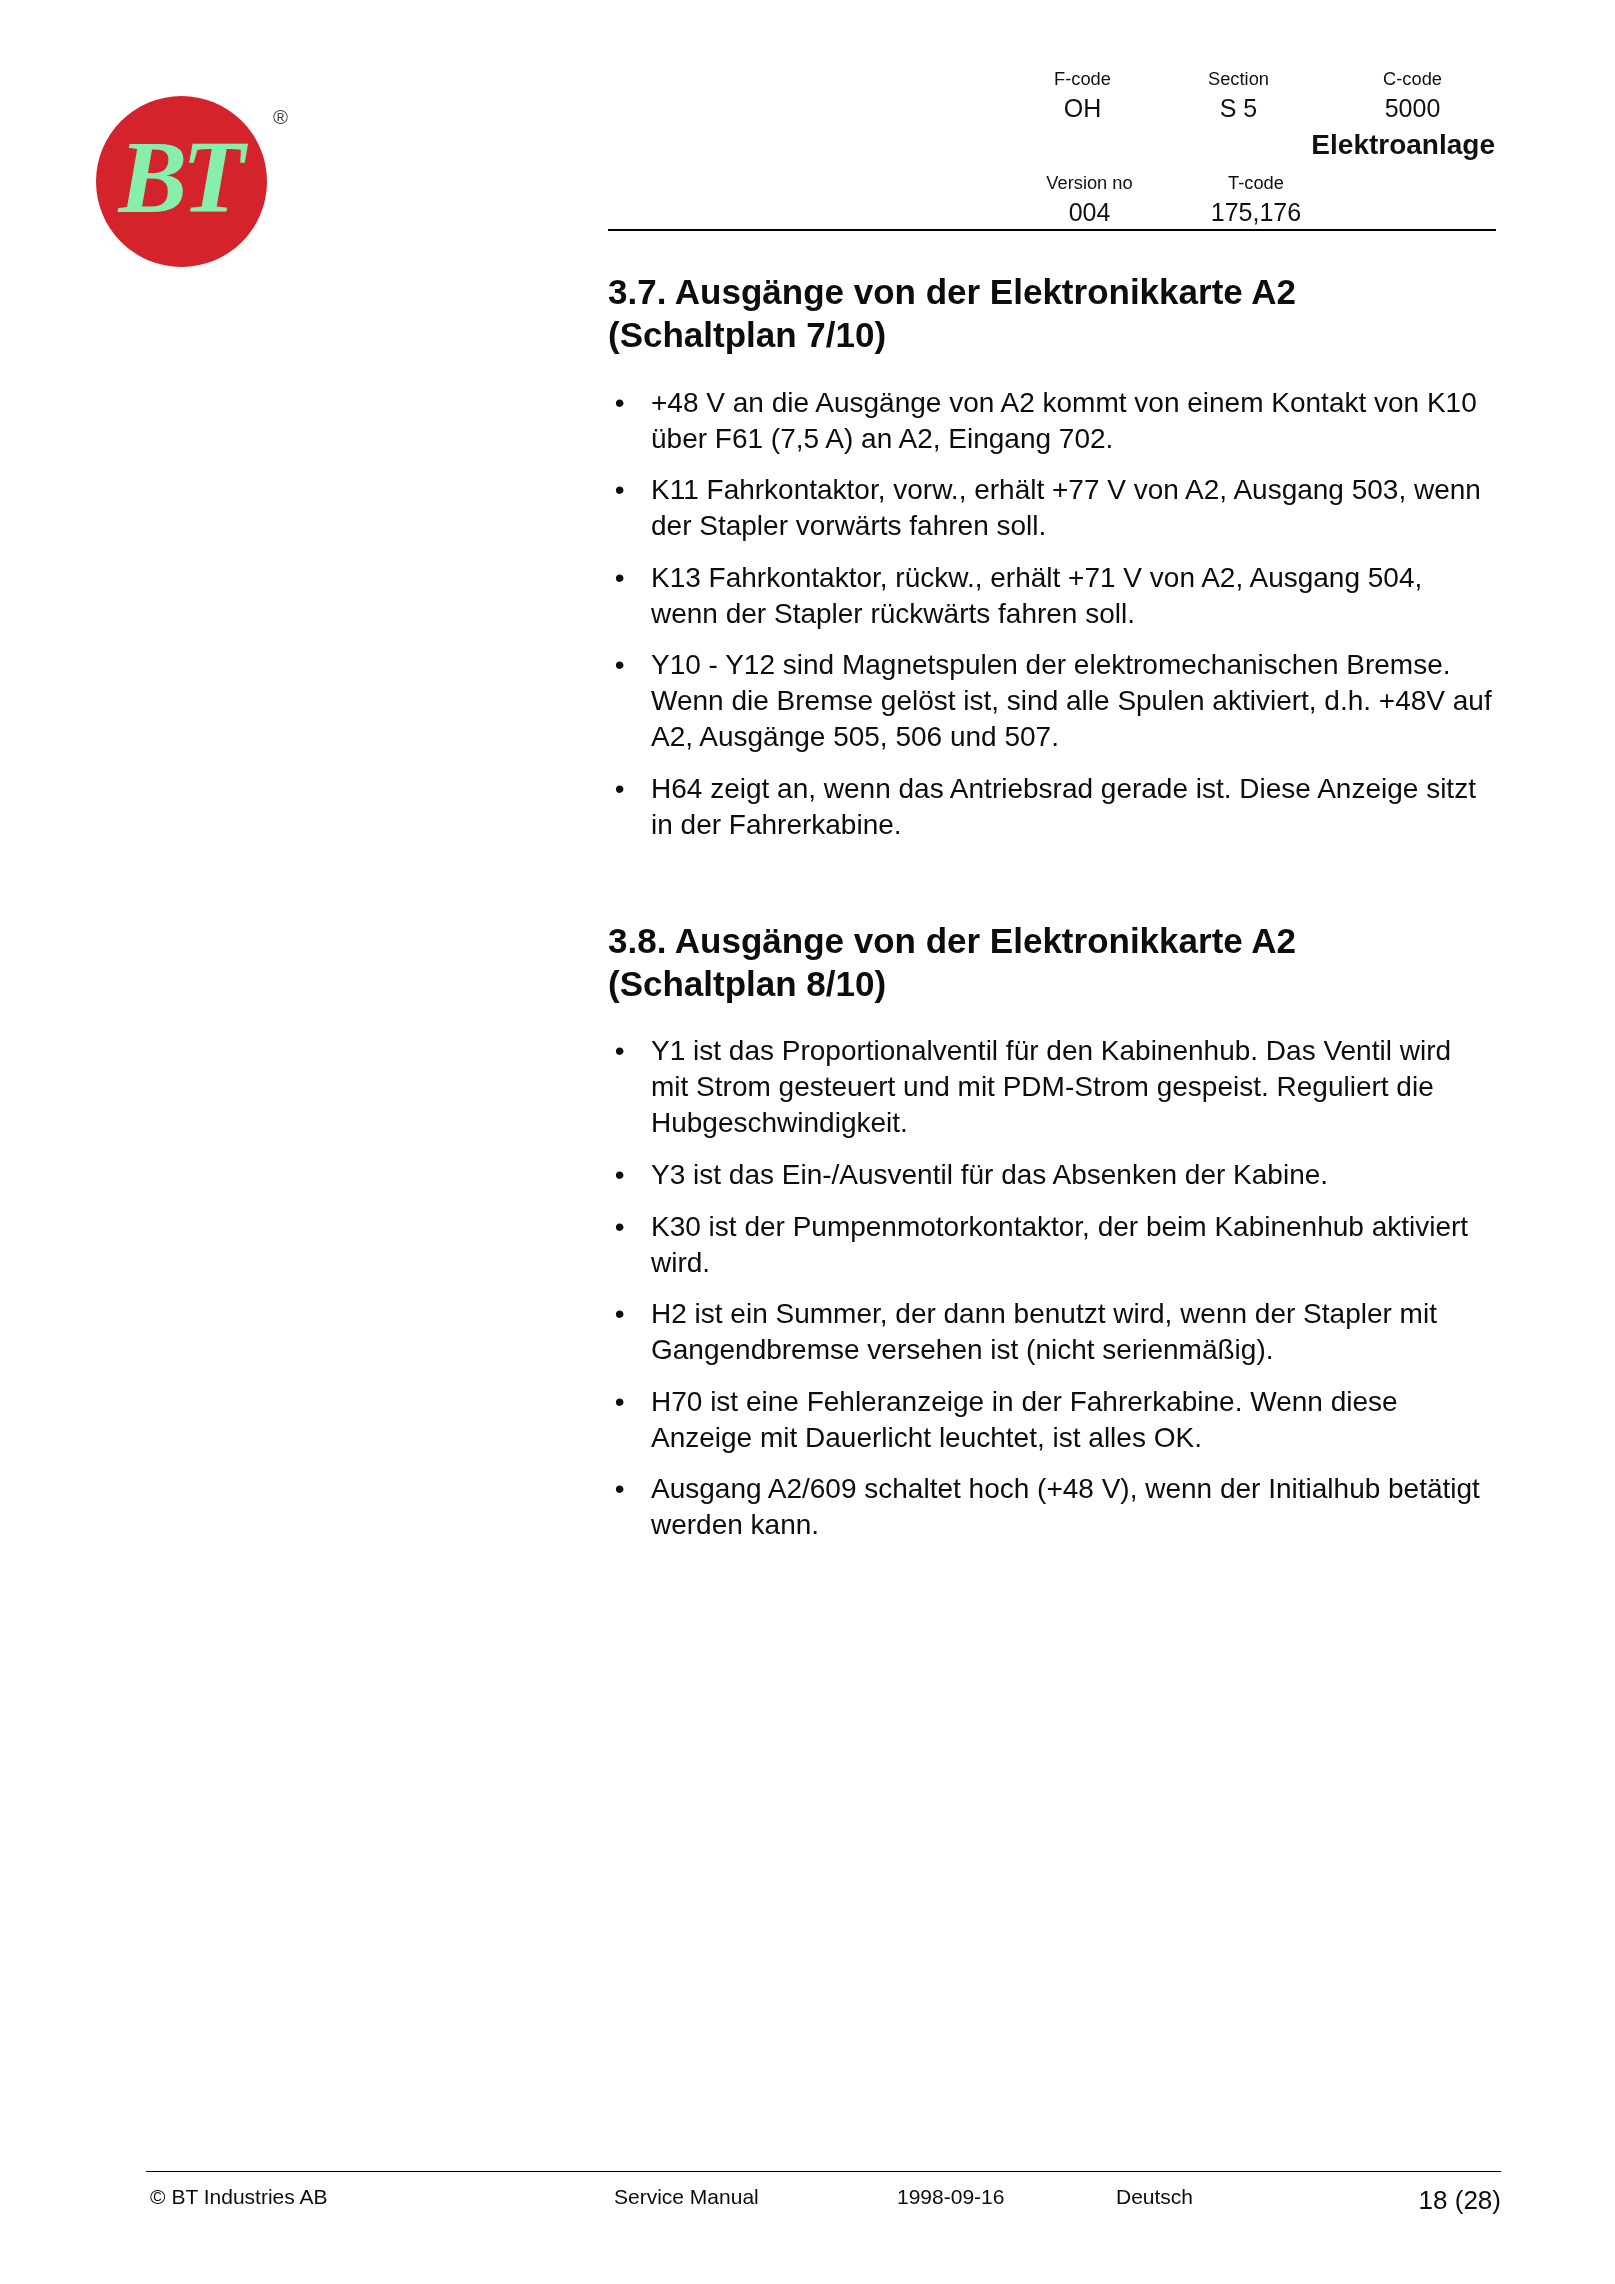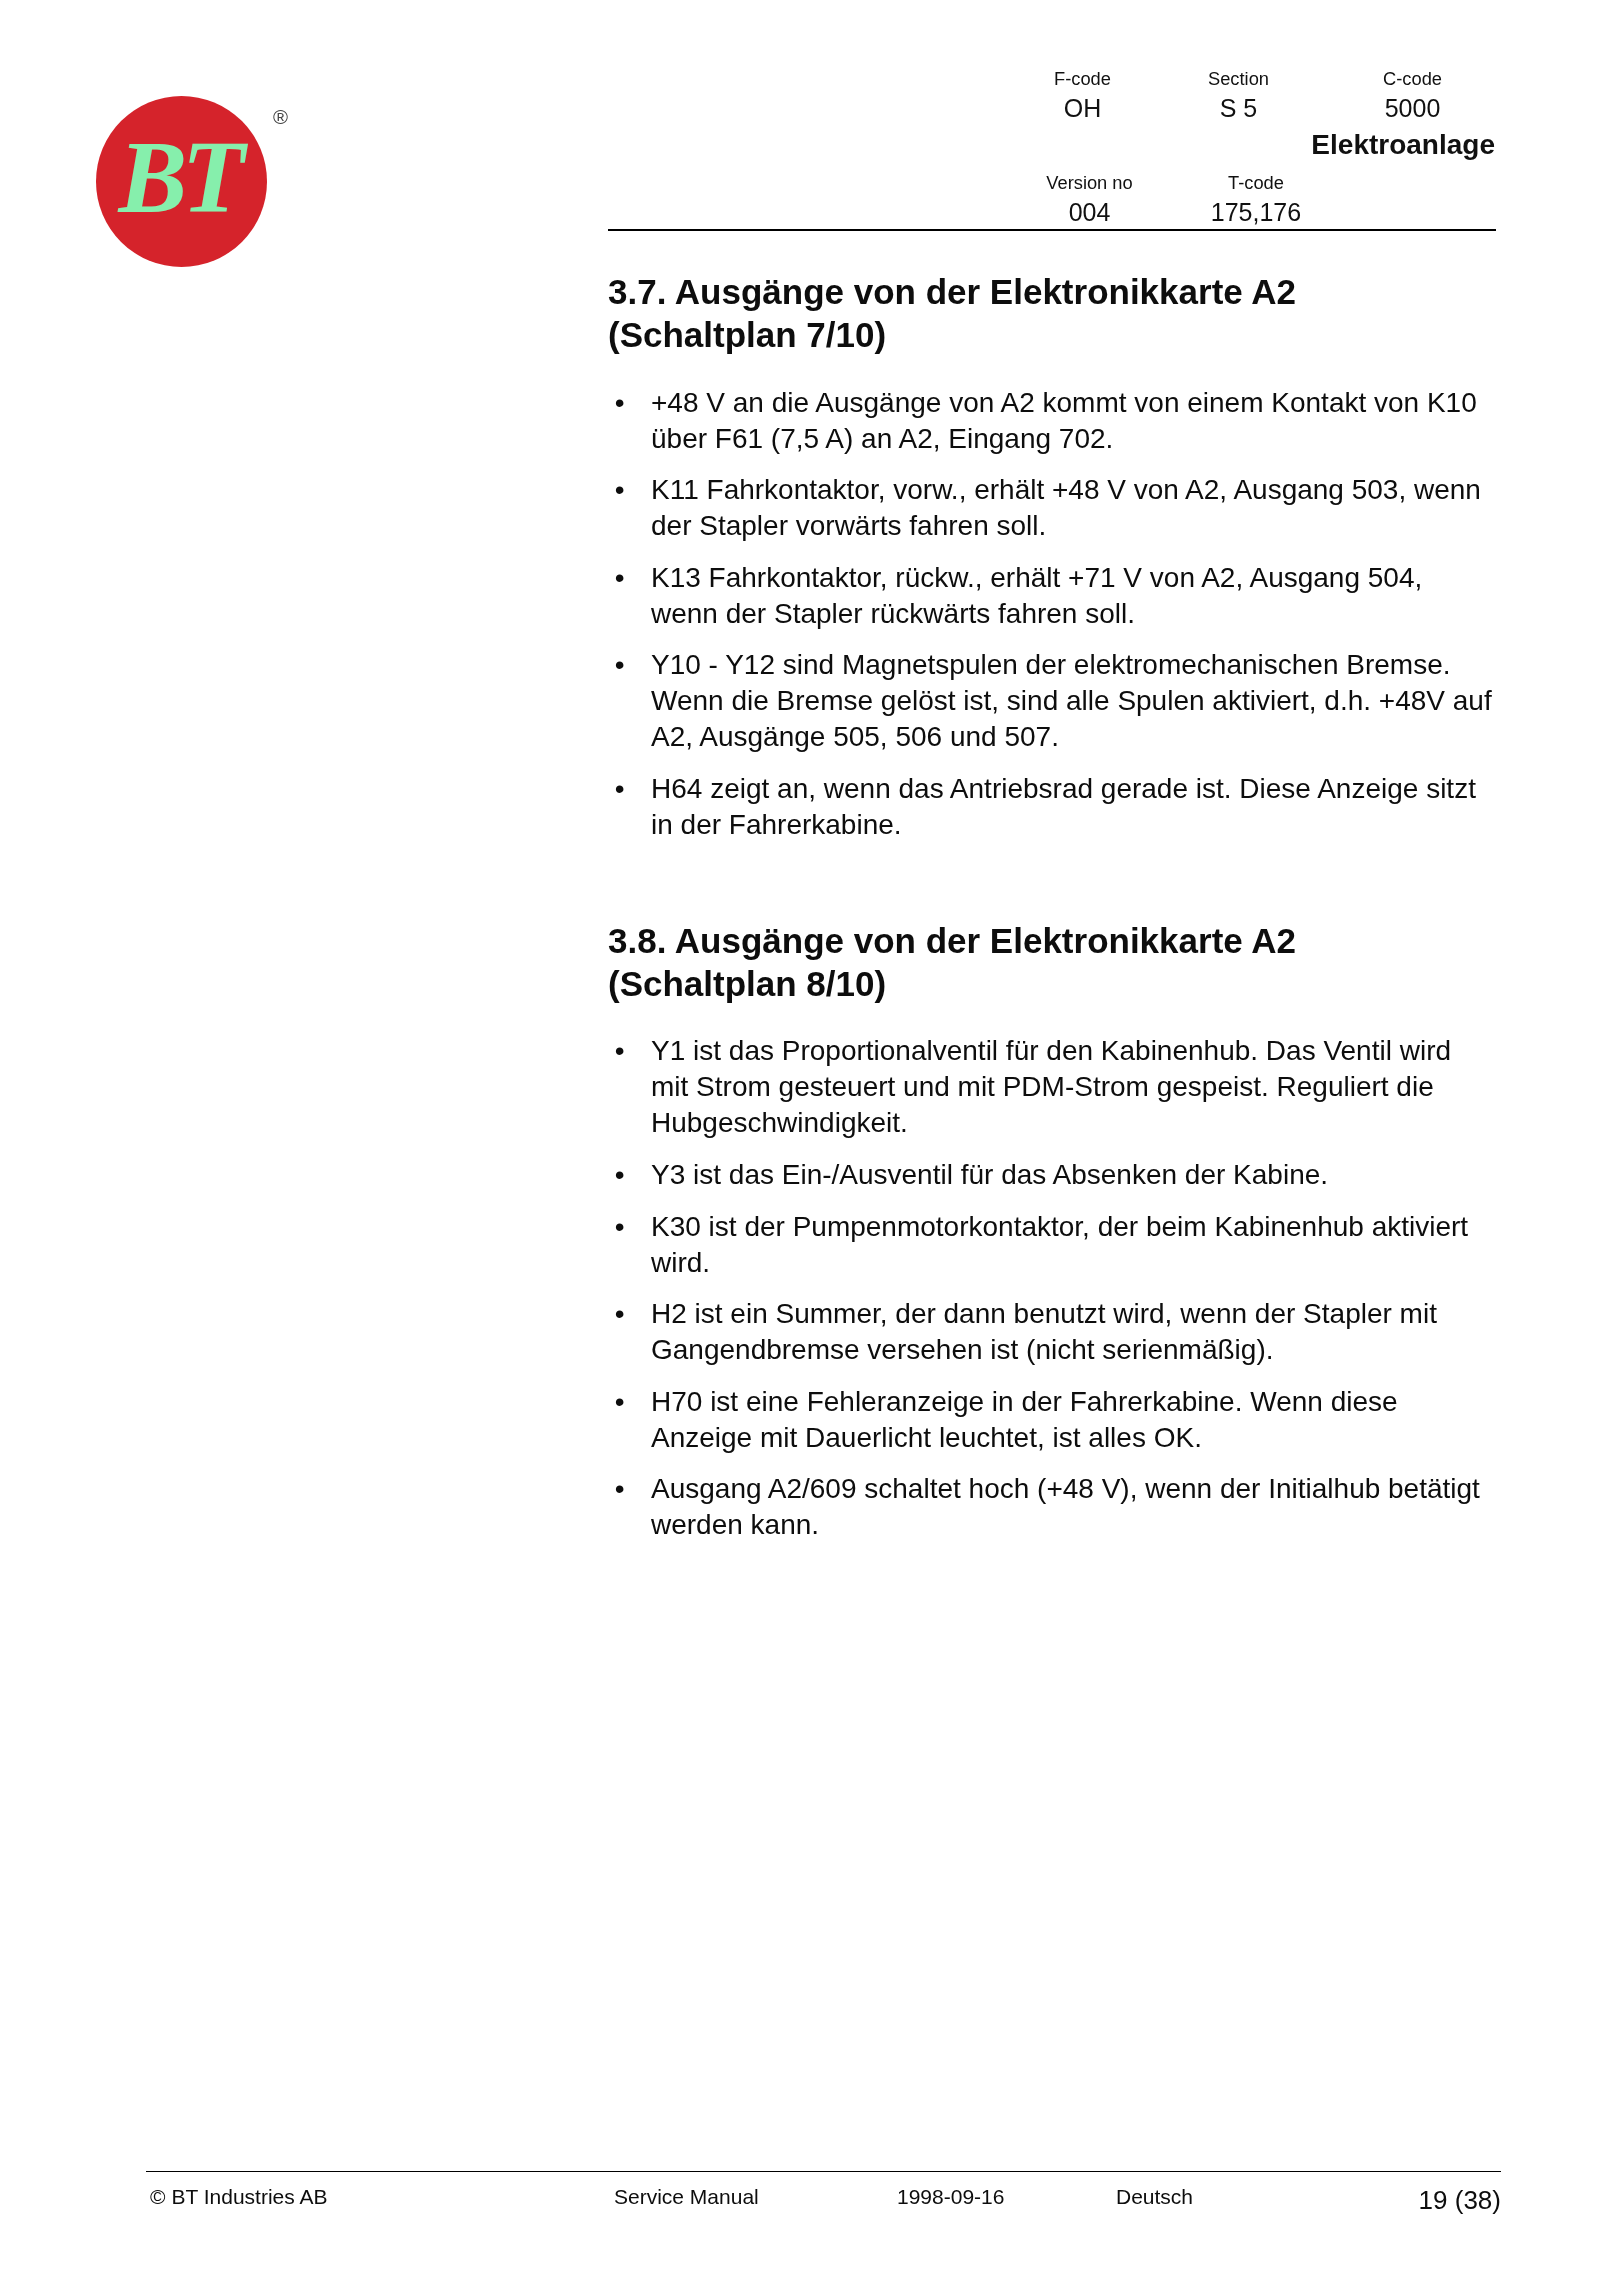--- a/index.html
+++ b/index.html
@@ -183,21 +183,21 @@
     </div>
   </div>
   <div class="header-rule"></div>
 
   <div class="content">
 
     <section class="doc-section">
       <h2 class="section-title">3.7. Ausgänge von der Elektronikkarte A2 (Schaltplan 7/10)</h2>
       <ul class="bullet-list">
         <li class="bullet-item"><span>+48 V an die Ausgänge von A2 kommt von einem Kontakt von K10 über F61 (7,5 A) an A2, Eingang 702.</span></li>
-        <li class="bullet-item"><span>K11 Fahrkontaktor, vorw., erhält +48 V von A2, Ausgang 503, wenn der Stapler vorwärts fahren soll.</span></li>
+        <li class="bullet-item"><span>K11 Fahrkontaktor, vorw., erhält +77 V von A2, Ausgang 503, wenn der Stapler vorwärts fahren soll.</span></li>
         <li class="bullet-item"><span>K13 Fahrkontaktor, rückw., erhält +71 V von A2, Ausgang 504, wenn der Stapler rückwärts fahren soll.</span></li>
         <li class="bullet-item"><span>Y10 - Y12 sind Magnetspulen der elektromechanischen Bremse. Wenn die Bremse gelöst ist, sind alle Spulen aktiviert, d.h. +48V auf A2, Ausgänge 505, 506 und 507.</span></li>
         <li class="bullet-item"><span>H64 zeigt an, wenn das Antriebsrad gerade ist. Diese Anzeige sitzt in der Fahrerkabine.</span></li>
       </ul>
     </section>
 
     <section class="doc-section">
       <h2 class="section-title">3.8. Ausgänge von der Elektronikkarte A2 (Schaltplan 8/10)</h2>
       <ul class="bullet-list">
         <li class="bullet-item"><span>Y1 ist das Proportionalventil für den Kabinenhub. Das Ventil wird mit Strom gesteuert und mit PDM-Strom gespeist. Reguliert die Hubgeschwindigkeit.</span></li>
@@ -210,17 +210,17 @@
     </section>
 
   </div>
 
   <div class="footer-rule"></div>
   <div class="footer">
     <span class="f-copyright">© BT Industries AB</span>
     <span class="f-doctype">Service Manual</span>
     <span class="f-date">1998-09-16</span>
     <span class="f-language">Deutsch</span>
-    <span class="f-page">19 (38)</span>
+    <span class="f-page">18 (28)</span>
   </div>
 
 </div>
 
 
 </body></html>

